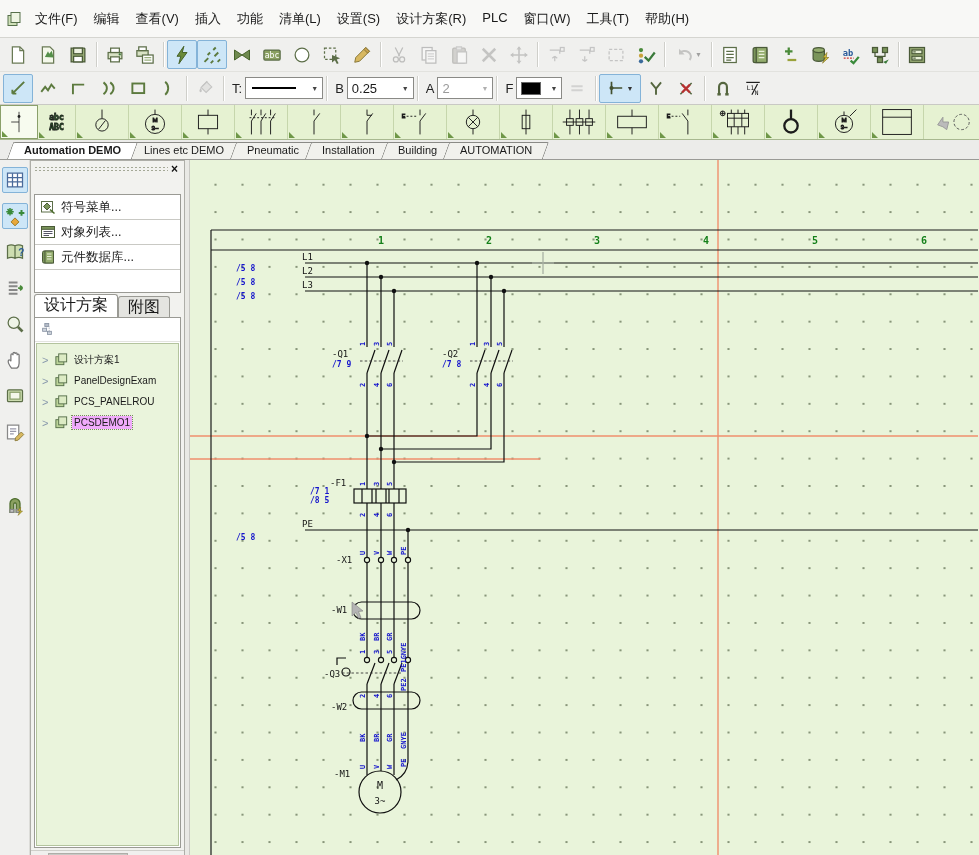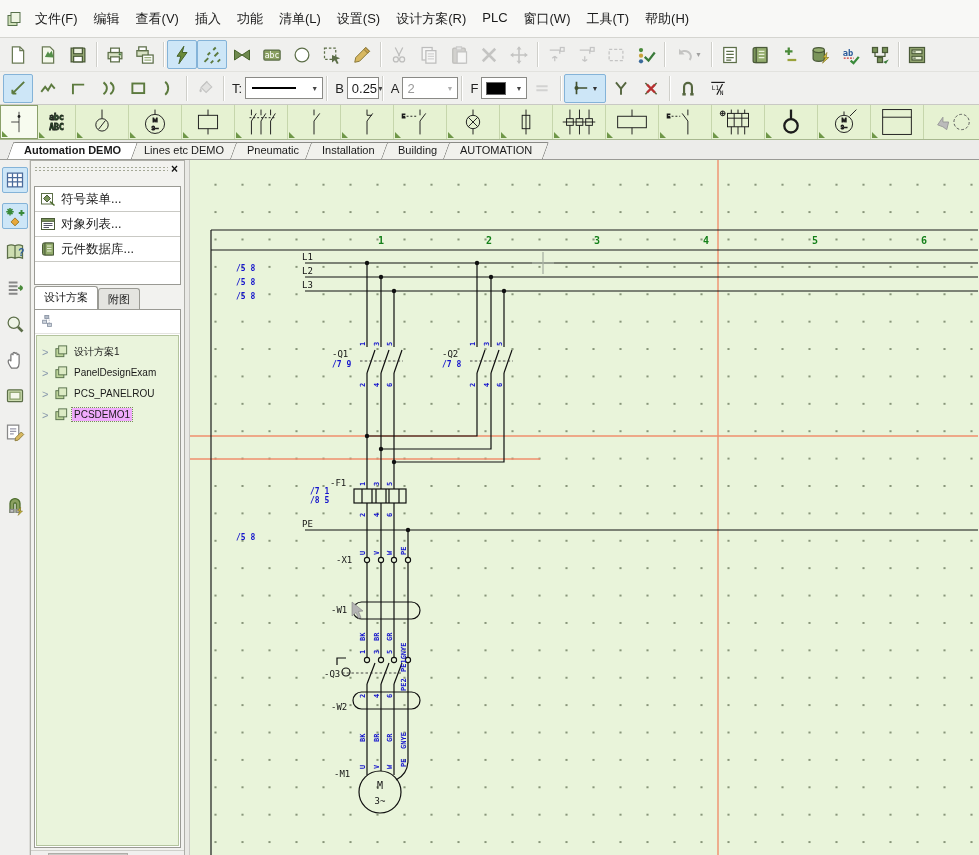--- a/index.html
+++ b/index.html
@@ -43,25 +43,25 @@
   #strip{width:30px;background:#f0f0ee;border-right:1px solid #dcdcd8;display:flex;flex-direction:column;align-items:center;padding-top:7px;gap:10px;flex:none}
   .strip-btn{width:26px;height:26px;display:flex;align-items:center;justify-content:center;border:1px solid transparent;border-radius:2px;flex:none}
   .strip-btn.active{background:#cde6f7;border-color:#84b3d8}
   .strip-btn svg{width:20px;height:20px}
   .strip-btn.bigGap{margin-top:38px}
   
   #panel{width:155px;background:#f2f2ef;border:1px solid #aeaea8;display:flex;flex-direction:column;flex:none}
   #panel-grip{height:13px;display:flex;align-items:center;padding:2px 3px 0}
   .grip-dots{flex:1;height:6px;background-image:radial-gradient(#a4a896 1px,transparent 1.2px);background-size:4px 3px}
   .close-x{font-weight:bold;font-size:12px;line-height:10px;padding:0 3px;color:#111}
-  #panel-buttons{margin:12px 3px 0;background:#fff;border:1px solid #9a9a94;height:99px}
+  #panel-buttons{margin:20px 3px 0;background:#fff;border:1px solid #9a9a94;height:99px}
   .p-btn{height:25px;display:flex;align-items:center;gap:5px;padding:0 5px;border-bottom:1px solid #c9c9c4;font-size:12.5px;white-space:nowrap;overflow:hidden}
   .p-btn svg{width:16px;height:16px;flex:none}
   #panel-tabs{display:flex;align-items:flex-end;height:24px;padding:3px 3px 0}
-  .p-tab{height:21px;line-height:20px;padding:0 9px;border:1px solid #9a9a94;border-bottom:none;background:#e4e4e0;font-size:11px;border-radius:3px 3px 0 0;white-space:nowrap}
+  .p-tab{height:21px;line-height:20px;padding:0 9px;border:1px solid #9a9a94;border-bottom:none;background:#e4e4e0;font-size:16px;border-radius:3px 3px 0 0;white-space:nowrap}
   .p-tab.active{background:#fff;height:23px;position:relative;z-index:1}
   #panel-content{flex:1;margin:0 3px 2px;border:1px solid #9a9a94;background:#fff;display:flex;flex-direction:column;min-height:0}
   #tree-toolbar{height:24px;display:flex;align-items:center;padding-left:5px;border-bottom:1px solid #e4e4e0}
   #tree-toolbar svg{width:14px;height:16px}
   #tree{flex:1;background:#eaf4dc;border:1px solid #b4c49e;margin:1px;padding-top:5px;overflow:hidden}
   .tree-row{display:flex;align-items:center;height:21px;padding-left:5px;gap:3px;white-space:nowrap}
   .expander{color:#8898ac;font-size:11px;width:9px;flex:none}
   .tree-row svg{width:15px;height:15px;flex:none}
   .tree-label{font-size:10px;padding:1px 2px}
   .tree-label.sel{background:#f0abfc;outline:1px dotted #76885e}
@@ -345,21 +345,21 @@
     <span class="sep"></span>
     <span class="tb-label">T:</span>
     <div class="combo" style="width: 78px;">
       <svg width="48" height="10">
         <line x1="2" y1="5" x2="46" y2="5" stroke="#000" stroke-width="2"></line>
       </svg>
       <span class="arrow">▼</span>
     </div>
     <span class="sep"></span>
     <span class="tb-label">B</span>
-    <div class="combo" style="width: 32px;">
+    <div class="combo" style="width: 67px;">
       <span>0.25</span>
       <span class="arrow">▼</span>
     </div>
     <span class="sep"></span>
     <span class="tb-label">A</span>
     <div class="combo dis" style="width: 56px;">
       <span>2</span>
       <span class="arrow">▼</span>
     </div>
     <span class="sep"></span>

